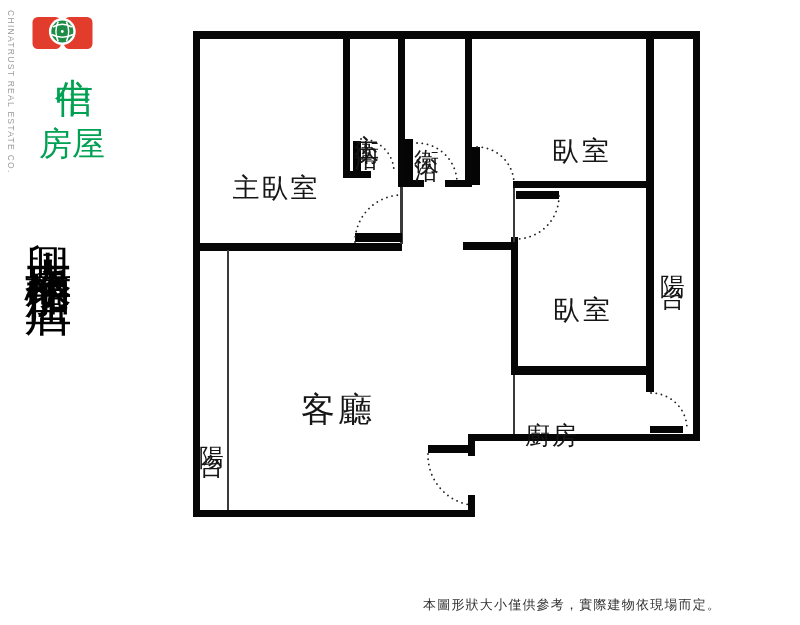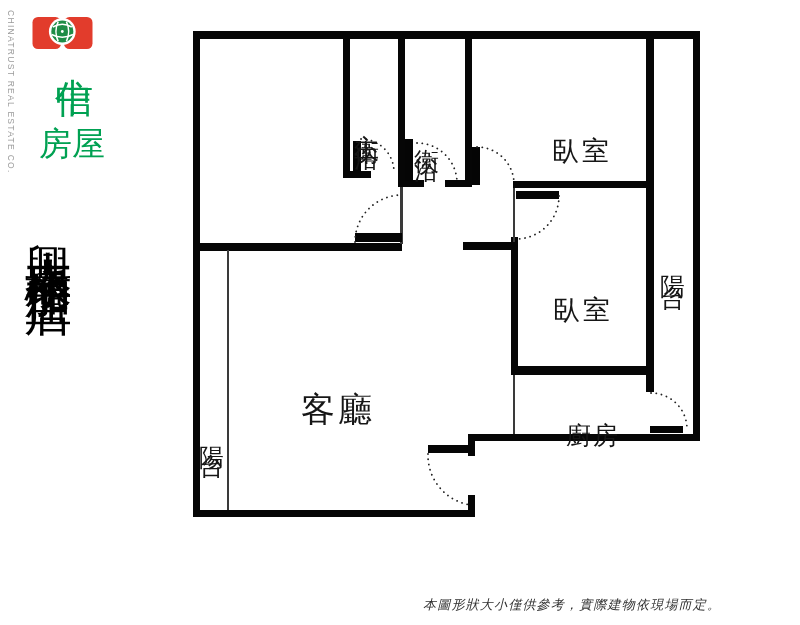--- a/index.html
+++ b/index.html
@@ -38,27 +38,27 @@
     position:absolute; transform:translate(-50%,-50%);
     color:#161616; white-space:nowrap; line-height:1.12;margin-top:32px;
   }
   .v { writing-mode:vertical-rl; text-orientation:upright; }
   .lbl-master-bedroom  { left:276px; top:156px; font-size:27px; letter-spacing:2px; }
   .lbl-master-bathroom { left:367px; top:91px;  font-size:25px; letter-spacing:6px; }
   .lbl-bathroom        { left:427px; top:106px; font-size:25px; letter-spacing:9px; }
   .lbl-bedroom-top     { left:582px; top:119px; font-size:27px; letter-spacing:3px; }
   .lbl-balcony-right   { left:673px; top:233px; font-size:25px; letter-spacing:9px; }
   .lbl-bedroom-middle  { left:583px; top:278px; font-size:27px; letter-spacing:3px; }
-  .lbl-kitchen         { left:593px; top:403px; font-size:25px; letter-spacing:2px; }
+  .lbl-kitchen         { left:552px; top:403px; font-size:25px; letter-spacing:2px; }
   .lbl-living-room     { left:338px; top:377px; font-size:34px; letter-spacing:3px; }
   .lbl-balcony-left    { left:212px; top:401px; font-size:25px; letter-spacing:6px; }
 
   .disclaimer {
     position:absolute; left:423px; top:596px;
-    font-size:13px; letter-spacing:1.2px; color:#303030; white-space:nowrap;font-style:italic;
+    font-size:13px; letter-spacing:1.2px; color:#303030; white-space:nowrap;
   }
 
   .wall { fill:#060606; }
   .partition { fill:#3a3a3a; }
   .door-panel { fill:#050505; }
   .door-arc { fill:none; stroke:#222; stroke-width:1.8; stroke-linecap:round;
               stroke-dasharray:0.1 5.2; }
 </style>
 </head>
 <body>
@@ -132,20 +132,21 @@
       <path class="door-arc" d="M361,139 A33,33 0 0 1 394,172"></path>
       <path class="door-arc" d="M417,143 A40,40 0 0 1 457,183"></path>
       <path class="door-arc" d="M477,147 A37,37 0 0 1 514,184"></path>
       <path class="door-arc" d="M355,242 A47,47 0 0 1 402,195"></path>
       <path class="door-arc" d="M559,196 A43,43 0 0 1 516,239"></path>
       <path class="door-arc" d="M651,393 A36,36 0 0 1 687,429"></path>
       <path class="door-arc" d="M428,454 A50,50 0 0 0 471,505"></path>
     </g>
   </svg>
 
+  <div class="room-label lbl-master-bedroom">主臥室</div>
   <div class="room-label v lbl-master-bathroom">主衛浴</div>
   <div class="room-label v lbl-bathroom">衛浴</div>
   <div class="room-label lbl-bedroom-top">臥室</div>
   <div class="room-label v lbl-balcony-right">陽台</div>
   <div class="room-label lbl-bedroom-middle">臥室</div>
   <div class="room-label lbl-kitchen">廚房</div>
   <div class="room-label lbl-living-room">客廳</div>
   <div class="room-label v lbl-balcony-left">陽台</div>
 
   <div class="disclaimer">本圖形狀大小僅供參考，實際建物依現場而定。</div>

